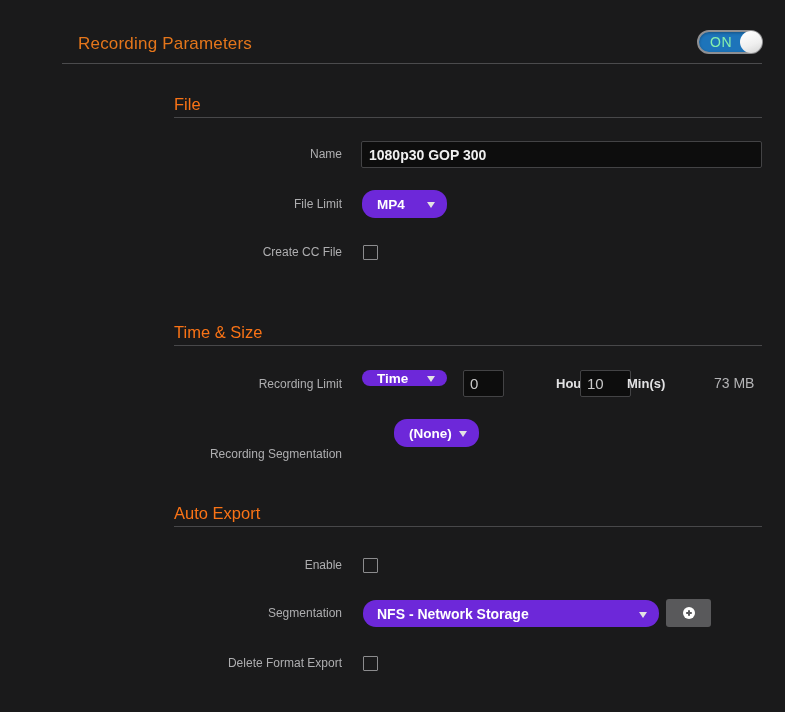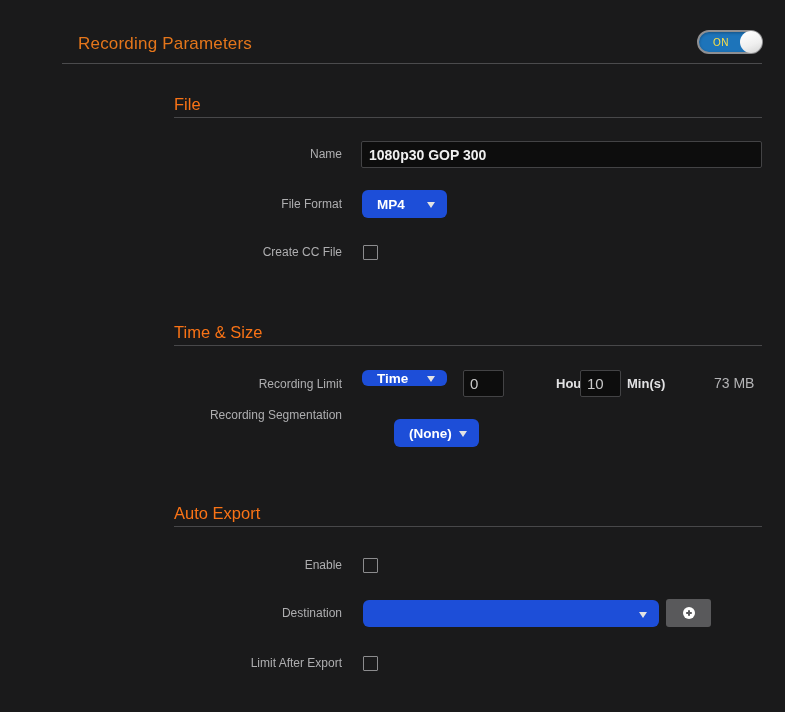--- a/index.html
+++ b/index.html
@@ -23,21 +23,21 @@
   .toggle {
     left:697px; top:30px; width:66px; height:24px;
     border-radius:12px;
     background:#1d74ba;
     border:2px solid #8f8f91;
     box-shadow:inset 0 1px 3px rgba(0,0,0,0.3);
     cursor:pointer;
   }
   .toggle-label {
     position:absolute; left:0; top:0; bottom:0; right:18px;
-    color:#fde047; font-size:10px; font-weight:normal;
+    color:#86efac; font-size:14px; font-weight:normal;
     display:flex; align-items:center; justify-content:center;
     letter-spacing:0.5px;
   }
   .toggle-knob {
     position:absolute; right:-1px; top:-1px;
     width:22px; height:22px;
     border-radius:50%;
     background:linear-gradient(160deg,#ffffff 10%,#efefef 60%,#d5d5d5 100%);
   }
 
@@ -62,22 +62,22 @@
     padding:0 12px 0 7px;
     outline:none;
   }
   .num-input {
     font-weight:normal; color:#c9c9c9; font-size:15px;
     padding-left:6px;
   }
 
   .dropdown {
     position:absolute;
-    background:#1d4ed8;
-    border-radius:6px;
+    background:#6d28d9;
+    border-radius:13px;
     color:#fff;
     font-size:13.5px; font-weight:bold;
     display:flex; align-items:center;
     padding-left:15px;
     cursor:pointer;
   }
   .dropdown .caret {
     position:absolute; right:12px; top:50%; margin-top:-2px;
     width:0; height:0;
     border-left:4.5px solid transparent;
@@ -127,21 +127,21 @@
 
 <div class="abs section-title" style="top:94.5px;">File</div>
 <div class="abs section-rule" style="top:117px;"></div>
 
 <div>
   <span class="row-label" style="top:141px; line-height:27px;">Name</span>
   <input class="text-input" style="left: 361px; top: 141px; width: 401px; height: 27px;" value="1080p30 GOP 300">
 </div>
 
 <div>
-  <span class="row-label" style="top:190px; line-height:28px;">File Format</span>
+  <span class="row-label" style="top:190px; line-height:28px;">File Limit</span>
   <div class="dropdown" style="left:362px; top:190px; width:85px; height:28px;">
     <span>MP4</span>
     <span class="caret"></span>
   </div>
 </div>
 
 <div>
   <span class="row-label" style="top:245px; line-height:15px;">Create CC File</span>
   <span class="checkbox" style="left:363px; top:245px;"></span>
 </div>
@@ -150,50 +150,51 @@
 <div class="abs section-rule" style="top:345px;"></div>
 
 <div>
   <span class="row-label" style="top:370px; line-height:28px;">Recording Limit</span>
   <div class="dropdown" style="left:362px; top:370px; width:85px; height:16px;">
     <span>Time</span>
     <span class="caret"></span>
   </div>
   <input class="text-input num-input" style="left: 463px; top: 370px; width: 41px; height: 27px;" value="0">
   <span class="unit-label" style="left:511px; top:370px; line-height:27px;margin-left:45px;">Hour(s)</span>
-  <input class="text-input num-input" style="left: 580px; top: 370px; width: 41px; height: 27px;" value="10">
+  <input class="text-input num-input" style="left: 580px; top: 370px; width: 51px; height: 27px;" value="10">
   <span class="unit-label" style="left:627px; top:370px; line-height:27px;">Min(s)</span>
   <span class="muted-value" style="left:714px; top:370px; line-height:27px;">73 MB</span>
 </div>
 
 <div>
-  <span class="row-label" style="top:401px; line-height:28px;margin-left:21px;">Recording Segmentation</span>
+  <span class="row-label" style="top:440px; line-height:28px;margin-left:21px;">Recording Segmentation</span>
   <div class="dropdown" style="left:362px; top:419px; width:85px; height:28px;margin-left:32px;">
     <span>(None)</span>
     <span class="caret"></span>
   </div>
 </div>
 
 <div class="abs section-title" style="top:503.5px;">Auto Export</div>
 <div class="abs section-rule" style="top:526px;"></div>
 
 <div>
   <span class="row-label" style="top:558px; line-height:15px;">Enable</span>
   <span class="checkbox" style="left:363px; top:558px;"></span>
 </div>
 
 <div>
-  <span class="row-label" style="top:600px; line-height:27px;">Destination</span>
+  <span class="row-label" style="top:600px; line-height:27px;">Segmentation</span>
   <div class="dropdown" style="left:363px; top:600px; width:296px; height:27px; padding-left:14px; font-size:14px;">
+    <span>NFS - Network Storage</span>
     <span class="caret"></span>
   </div>
   <button class="plus-button">
     <svg width="16" height="16" viewBox="0 0 16 16">
       <circle cx="8" cy="8" r="6" fill="#ffffff"></circle>
       <path d="M8 5.2 L8 10.8 M5.2 8 L10.8 8" stroke="#57575a" stroke-width="2" stroke-linecap="butt"></path>
     </svg>
   </button>
 </div>
 
 <div>
-  <span class="row-label" style="top:656px; line-height:15px;">Limit After Export</span>
+  <span class="row-label" style="top:656px; line-height:15px;">Delete Format Export</span>
   <span class="checkbox" style="left:363px; top:656px;"></span>
 </div>
 
 </body></html>

